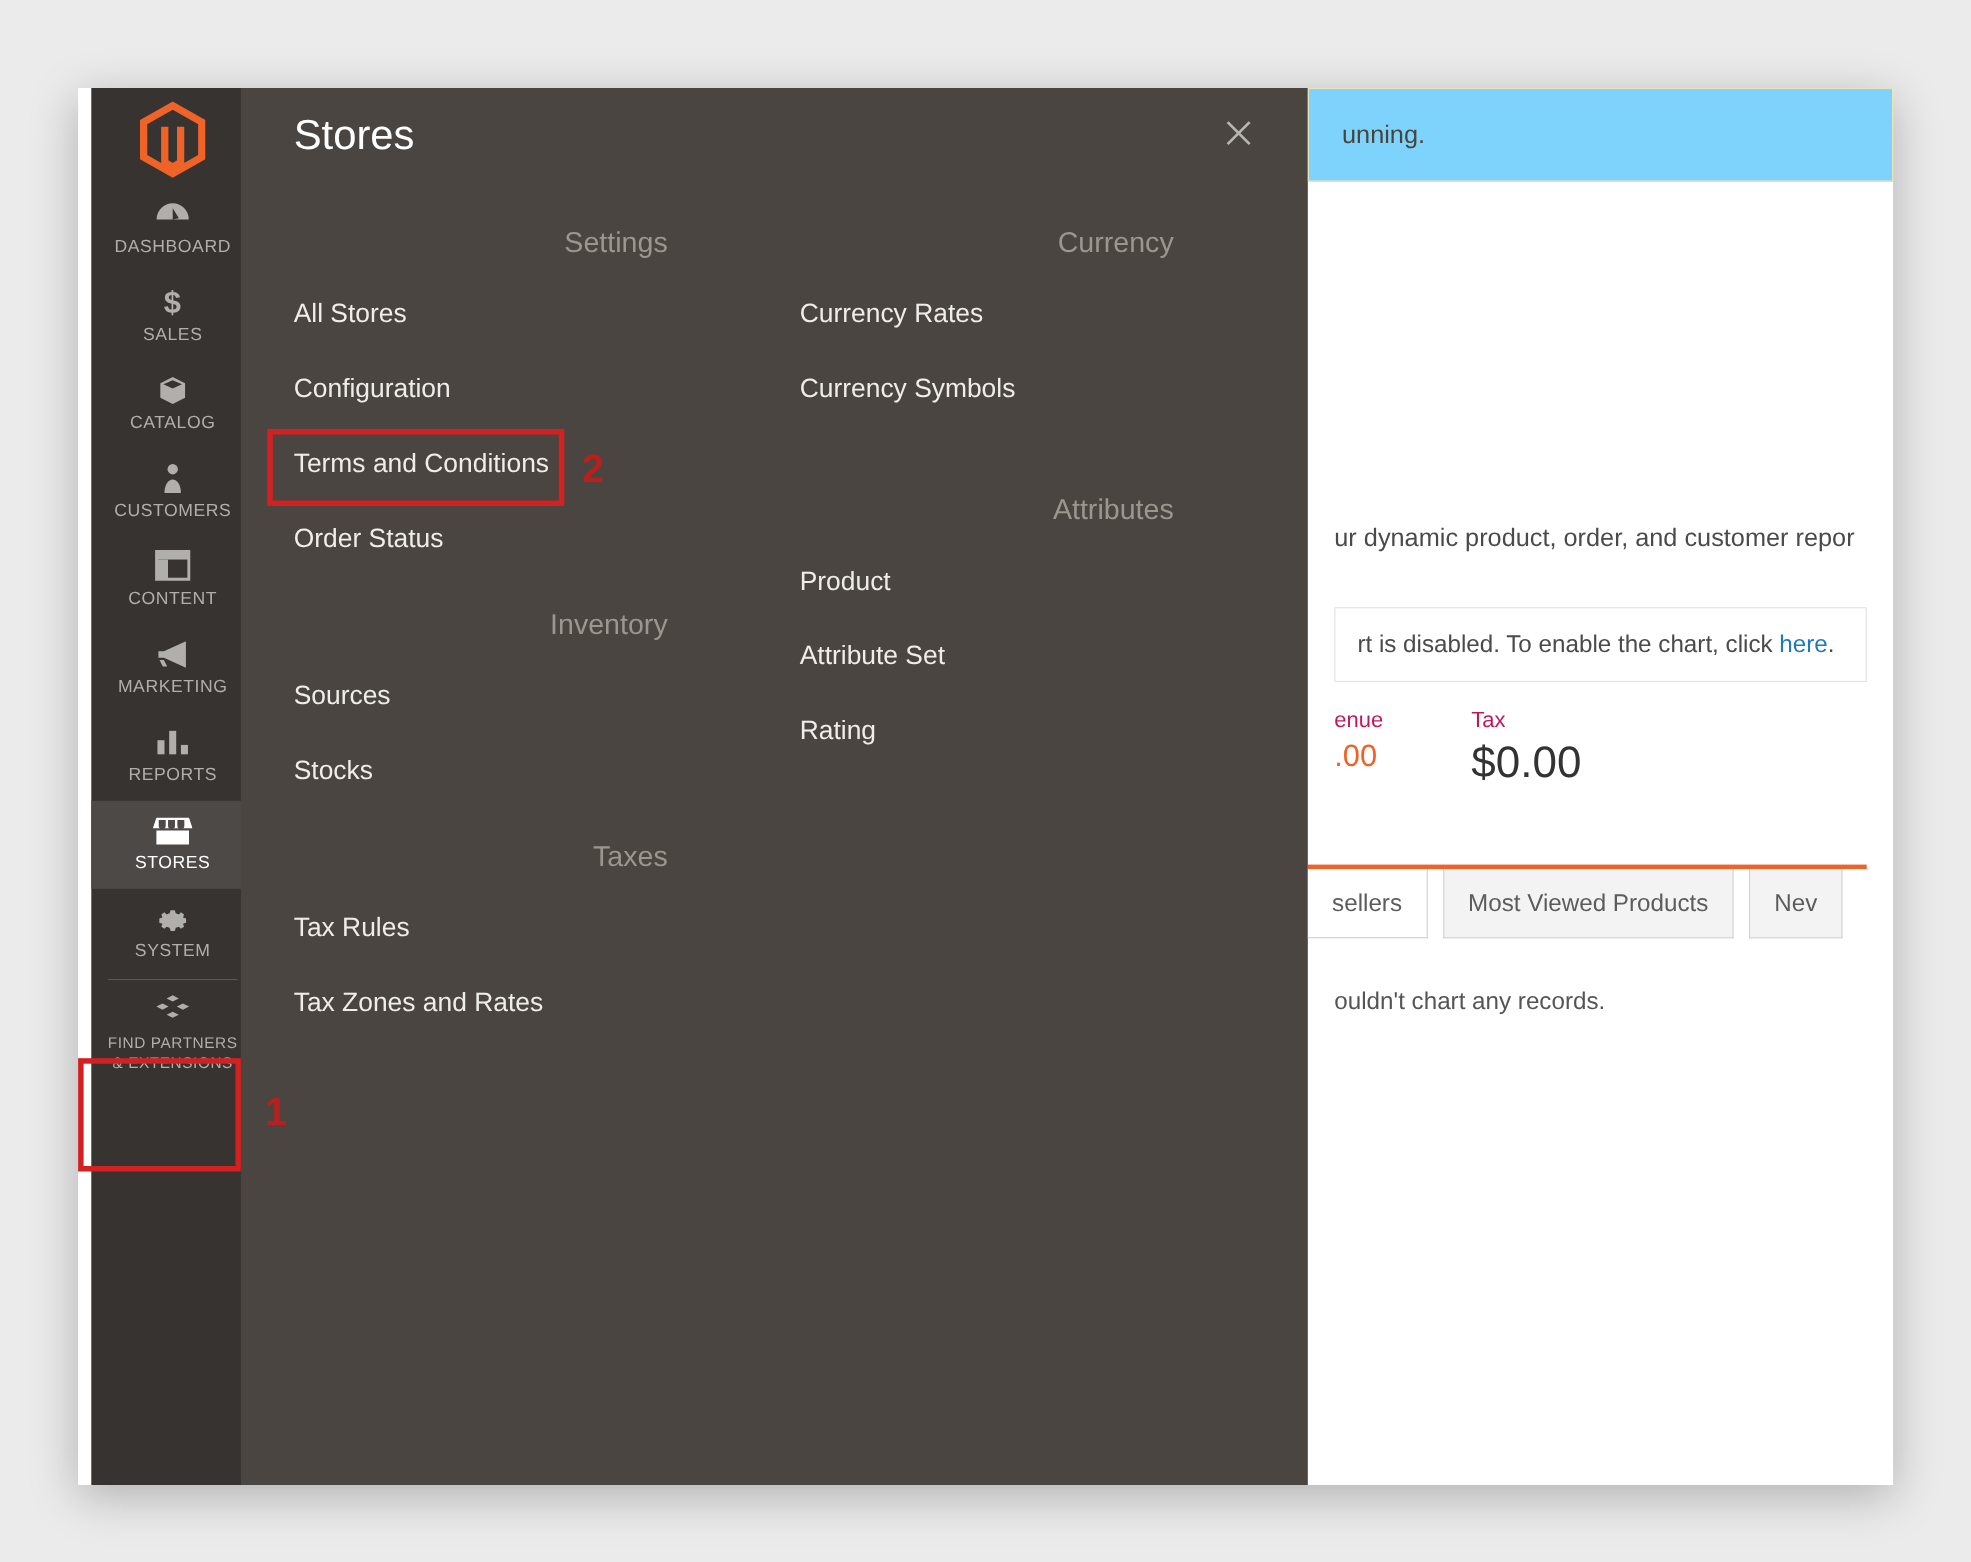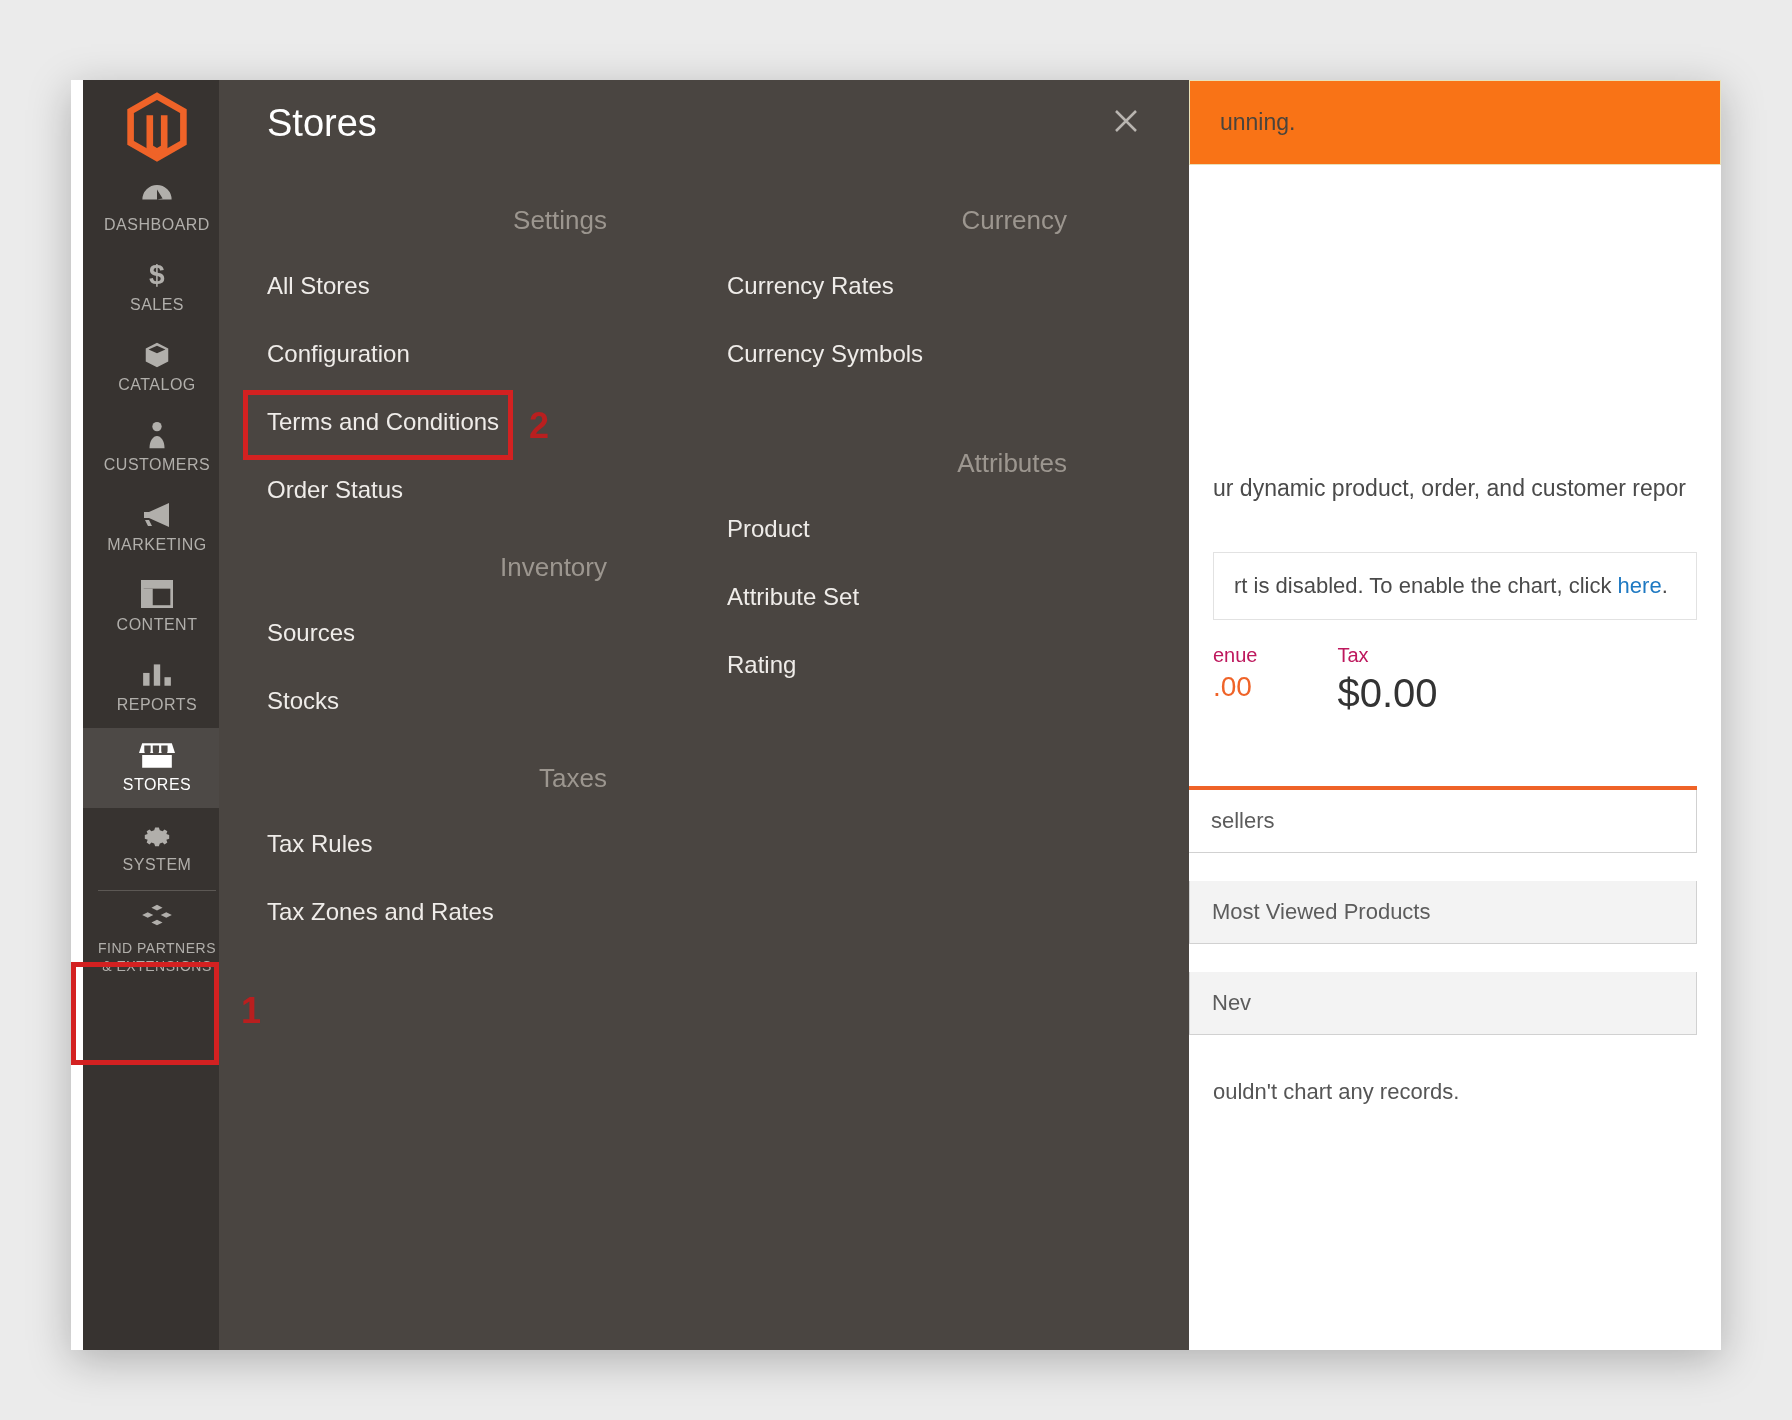--- a/index.html
+++ b/index.html
@@ -127,35 +127,35 @@
     position:absolute;
     left: 1118px;   
     top: 0;
     right: 0;
     bottom:0;
     background:#fff;
     color:#4a4a4a;
     font-size: 22px;
   }
   .banner {
-    background:#f97316;
+    background:#7dd3fc;
     color:#49443d;
     padding: 28px 30px;
     border:1px solid #e9e1b9;
     font-size: 23px;
   }
   .content-body { padding: 40px 24px; }
   .content-body .para { margin: 270px 0 50px 0; font-size: 23px;}
   .chart-note { border:1px solid #e2e2e2; padding:20px 20px; margin-bottom: 20px; font-size:22px; }
   .chart-note a { color:#1e79c2; text-decoration:none; }
   .stats-row { display:flex; gap:80px; padding: 4px 0 70px 0; }
   .stat small { display:block; color:#be185d; font-size:20px; margin-bottom:4px;}
   .stat .rev { color:#ef6328; font-size:28px; font-weight:500;}
   .stat .tax { color:#333; font-size:40px; font-weight:500;}
-  .tabs { display:flex; gap:28px; border-top:4px solid #ef6328; padding-top:0; margin-left:-24px;flex-direction:column;}
+  .tabs { display:flex; gap:14px; border-top:4px solid #ef6328; padding-top:0; margin-left:-24px;}
   .tab { border:1px solid #d1d1d1; border-top:none; background:#f3f3f3; padding:18px 22px; font-size:22px; color:#5c5c5c; cursor:pointer; }
   .tab.first { border-left:none; background:#fff;}
   .empty { margin-top:44px; font-size:22px; color:#555;}
 
   
   .callout {
     position:absolute;
     border: 5px solid #d32121;
     pointer-events:none;
   }
@@ -200,32 +200,32 @@
         <span class="label">CATALOG</span>
       </div>
       <div class="nav-item">
         <span class="ico"><svg viewBox="0 0 24 32" width="26" height="30">
               <circle cx="12" cy="7" r="5" fill="currentColor"></circle>
               <path fill="currentColor" d="M4 30c0-8 4-13 8-13s8 5 8 13z"></path>
             </svg></span>
         <span class="label">CUSTOMERS</span>
       </div>
       <div class="nav-item">
-        <span class="ico"><svg viewBox="0 0 32 28" width="34" height="28">
-              <path fill="currentColor" d="M28 3 8 12H3v6h5l20 9z M4 20l3 6h4l-3-6z"></path>
-            </svg></span>
-        <span class="label">MARKETING</span>
-      </div>
-      <div class="nav-item">
         <span class="ico"><svg viewBox="0 0 30 26" width="32" height="28">
               <rect x="1" y="1" width="28" height="24" fill="none" stroke="currentColor" stroke-width="3"></rect>
               <rect x="1" y="1" width="28" height="7" fill="currentColor"></rect>
               <rect x="1" y="8" width="10" height="17" fill="currentColor"></rect>
             </svg></span>
         <span class="label">CONTENT</span>
+      </div>
+      <div class="nav-item">
+        <span class="ico"><svg viewBox="0 0 32 28" width="34" height="28">
+              <path fill="currentColor" d="M28 3 8 12H3v6h5l20 9z M4 20l3 6h4l-3-6z"></path>
+            </svg></span>
+        <span class="label">MARKETING</span>
       </div>
       <div class="nav-item">
         <span class="ico"><svg viewBox="0 0 30 26" width="32" height="28">
               <rect x="2" y="12" width="6" height="12" fill="currentColor"></rect>
               <rect x="12" y="4" width="6" height="20" fill="currentColor"></rect>
               <rect x="22" y="16" width="6" height="8" fill="currentColor"></rect>
             </svg></span>
         <span class="label">REPORTS</span>
       </div>
       <div class="nav-item active">

